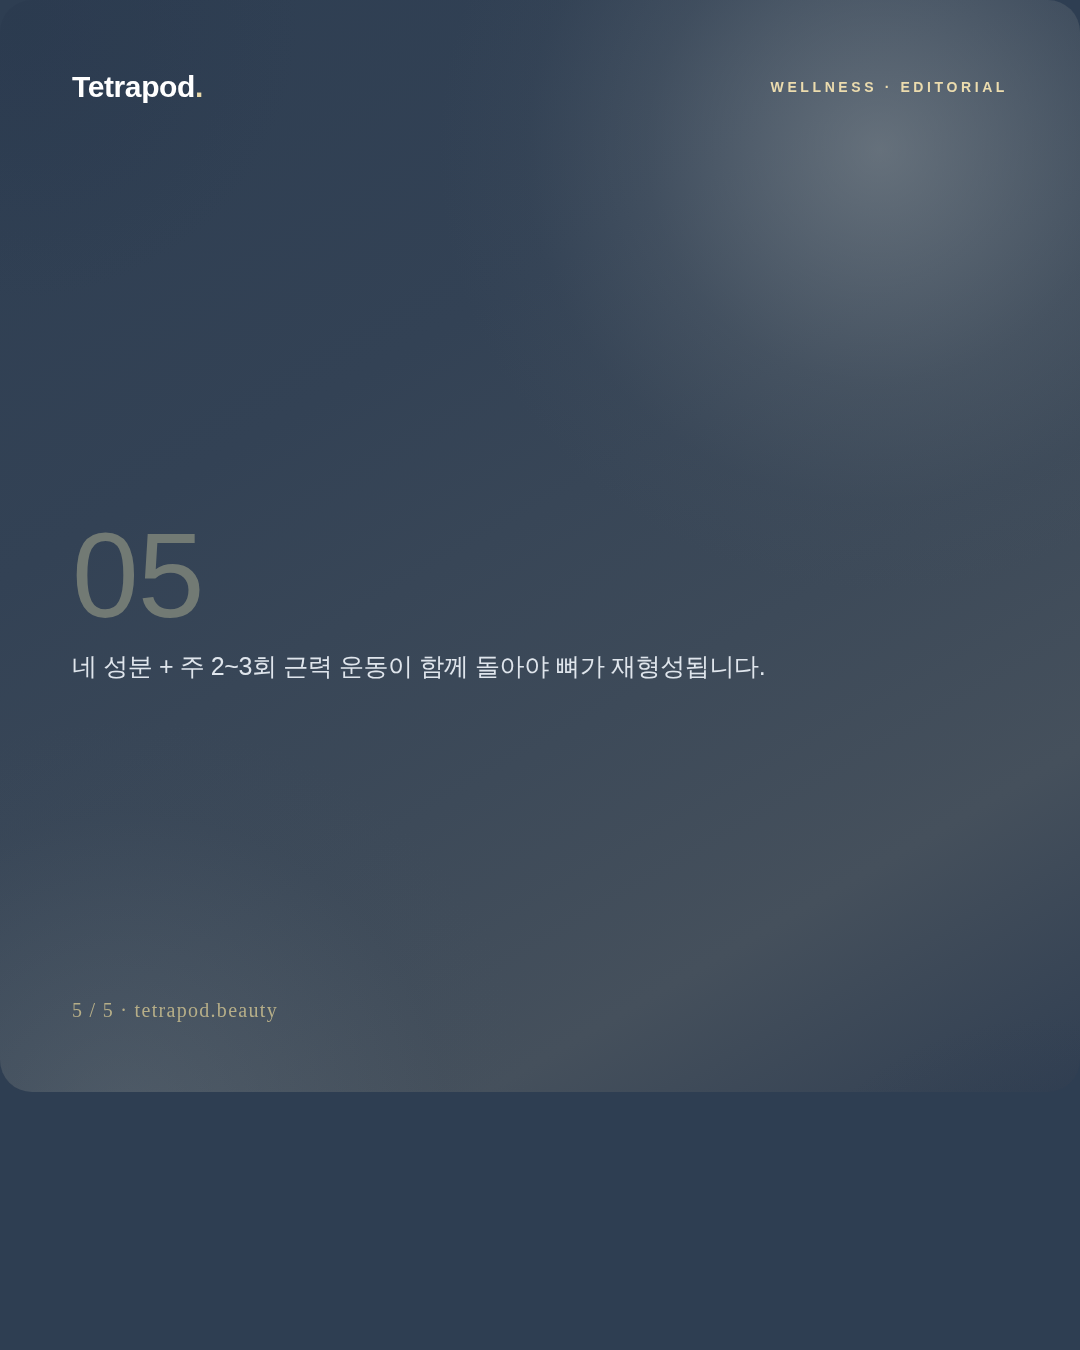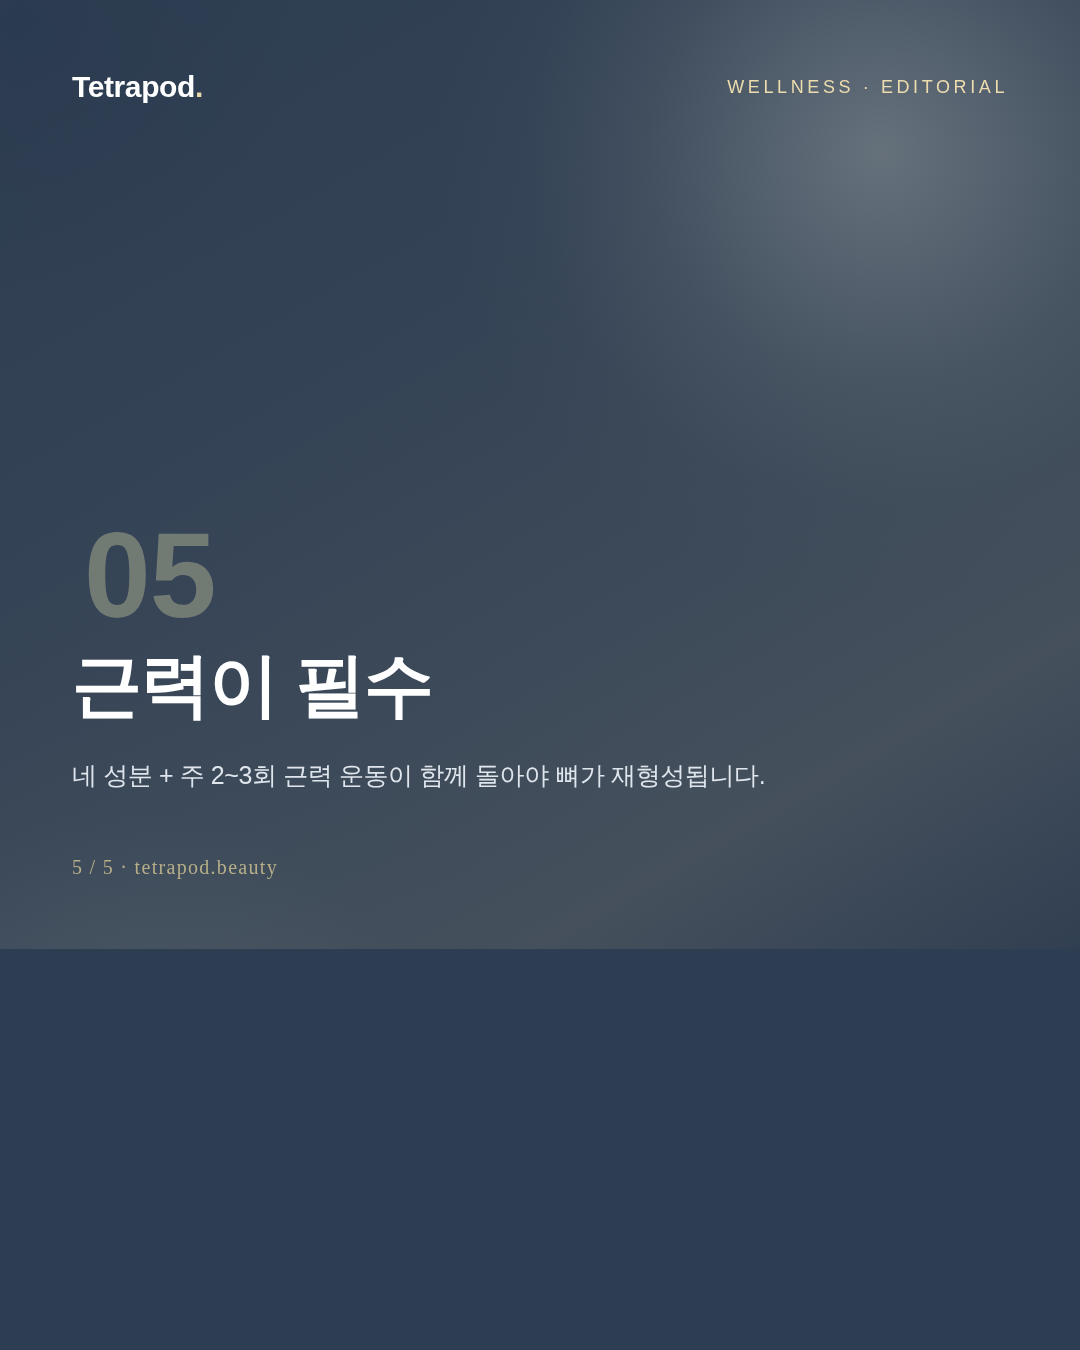--- a/index.html
+++ b/index.html
@@ -4,39 +4,40 @@
 <style>
   html, body {
     margin: 0;
     padding: 0;
     background: #2e3e52;
   }
 
   .slide {
     position: relative;
     width: 1080px;
-    height: 949px;
+    height: 1092px;
     overflow: hidden;
     background:
       
       radial-gradient(circle 520px at 880px 150px,
         rgba(146,154,158,0.52) 0%,
         rgba(132,141,147,0.40) 22%,
         rgba(110,120,128,0.24) 45%,
         rgba(80,92,104,0.09) 68%,
         rgba(46,62,82,0.0) 85%),
       
       radial-gradient(circle 480px at 130px 1130px,
         rgba(120,132,140,0.26) 0%,
         rgba(104,116,126,0.16) 38%,
         rgba(70,84,98,0.06) 66%,
         rgba(46,62,82,0.0) 86%),
       
       linear-gradient(150deg, #2e3e52 0%, #334255 34%, #3d4a59 62%, #45505c 80%, #313f52 100%);
     font-family: "Liberation Sans", "DejaVu Sans", sans-serif;
+    border-radius: 32px;
     -webkit-font-smoothing: antialiased;
   }
 
   .slide::after {
     
     content: "";
     position: absolute;
     inset: 0;
     pointer-events: none;
     background:
@@ -63,44 +64,44 @@
     color: #ffffff;
     line-height: 1;
     white-space: nowrap;
   }
 
   .logo-dot {
     color: #ead9a9;
   }
 
   .eyebrow {
-    font-size: 18px;
-    font-weight: 400;
+    font-size: 14px;
+    font-weight: 700;
     letter-spacing: 3.6px;
     color: #ecdcae;
     line-height: 1;
     white-space: nowrap;
   }
 
   
   .content {
     position: absolute;
     left: 72px;
     right: 72px;
     top: 520px;
     z-index: 3;
   }
 
   .step-number {
     font-size: 120px;
-    font-weight: 700;
+    font-weight: 400;
     letter-spacing: -1px;
     line-height: 0.92;
     color: #727a74;
-    margin: 0 0 18px 12px;
+    margin: 0 0 18px 0;
   }
 
   .headline {
     font-size: 70px;
     font-weight: 700;
     letter-spacing: -1.5px;
     line-height: 1.06;
     color: #ffffff;
     margin: 0 0 34px 0;
   }
@@ -140,21 +141,20 @@
 
   <div class="header">
     <div class="logo"><span>Tetrapod</span><span class="logo-dot">.</span></div>
 
     <div class="eyebrow">WELLNESS · EDITORIAL</div>
   </div>
 
   <div class="content">
     <div class="step-number">05</div>
 
-    <h1 class="headline">근력이 필수</h1>
 
     <p class="subhead">네 성분 + 주 2~3회 근력 운동이 함께 돌아야 뼈가 재형성됩니다.</p>
   </div>
 
   <div class="footer">
     <div class="footer-text">5 / 5 · tetrapod.beauty</div>
   </div>
 
 </div>
 

